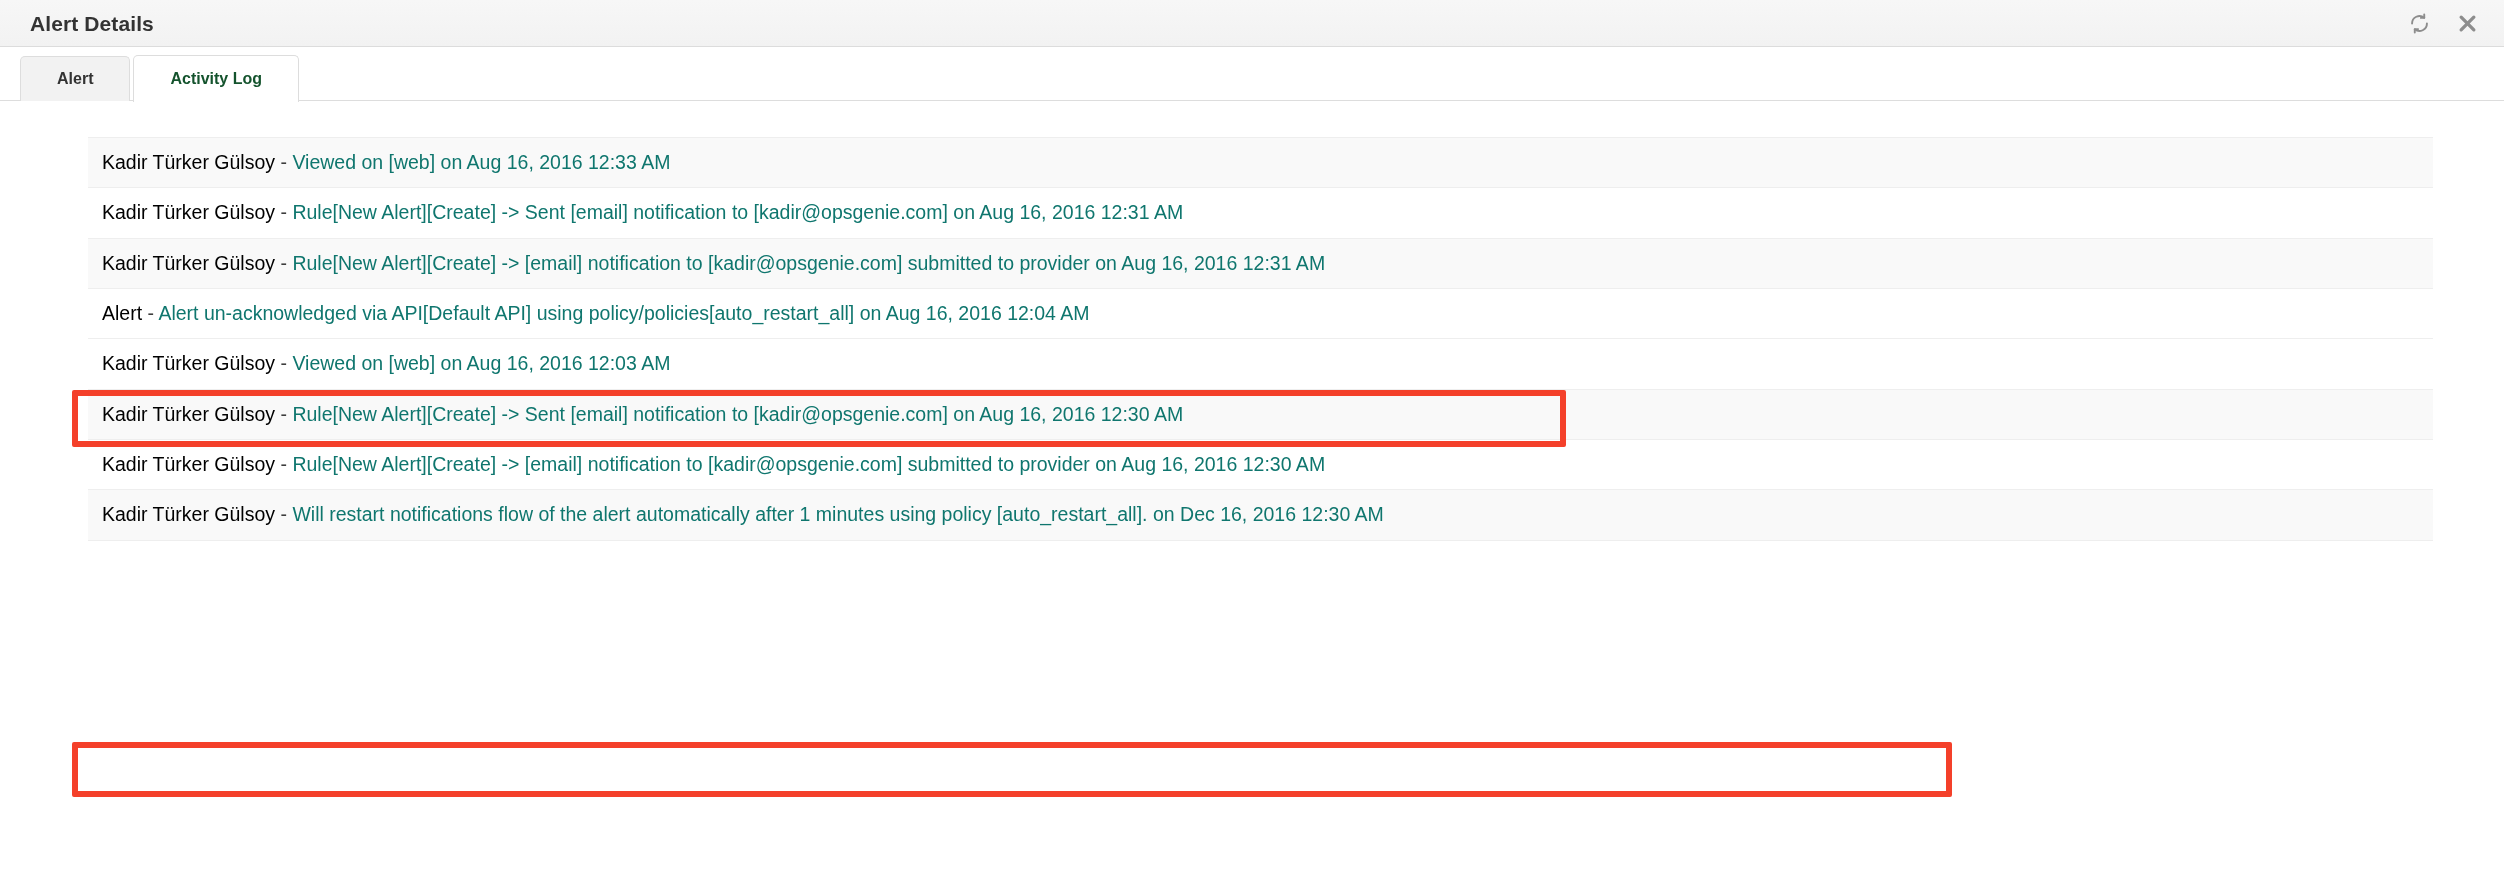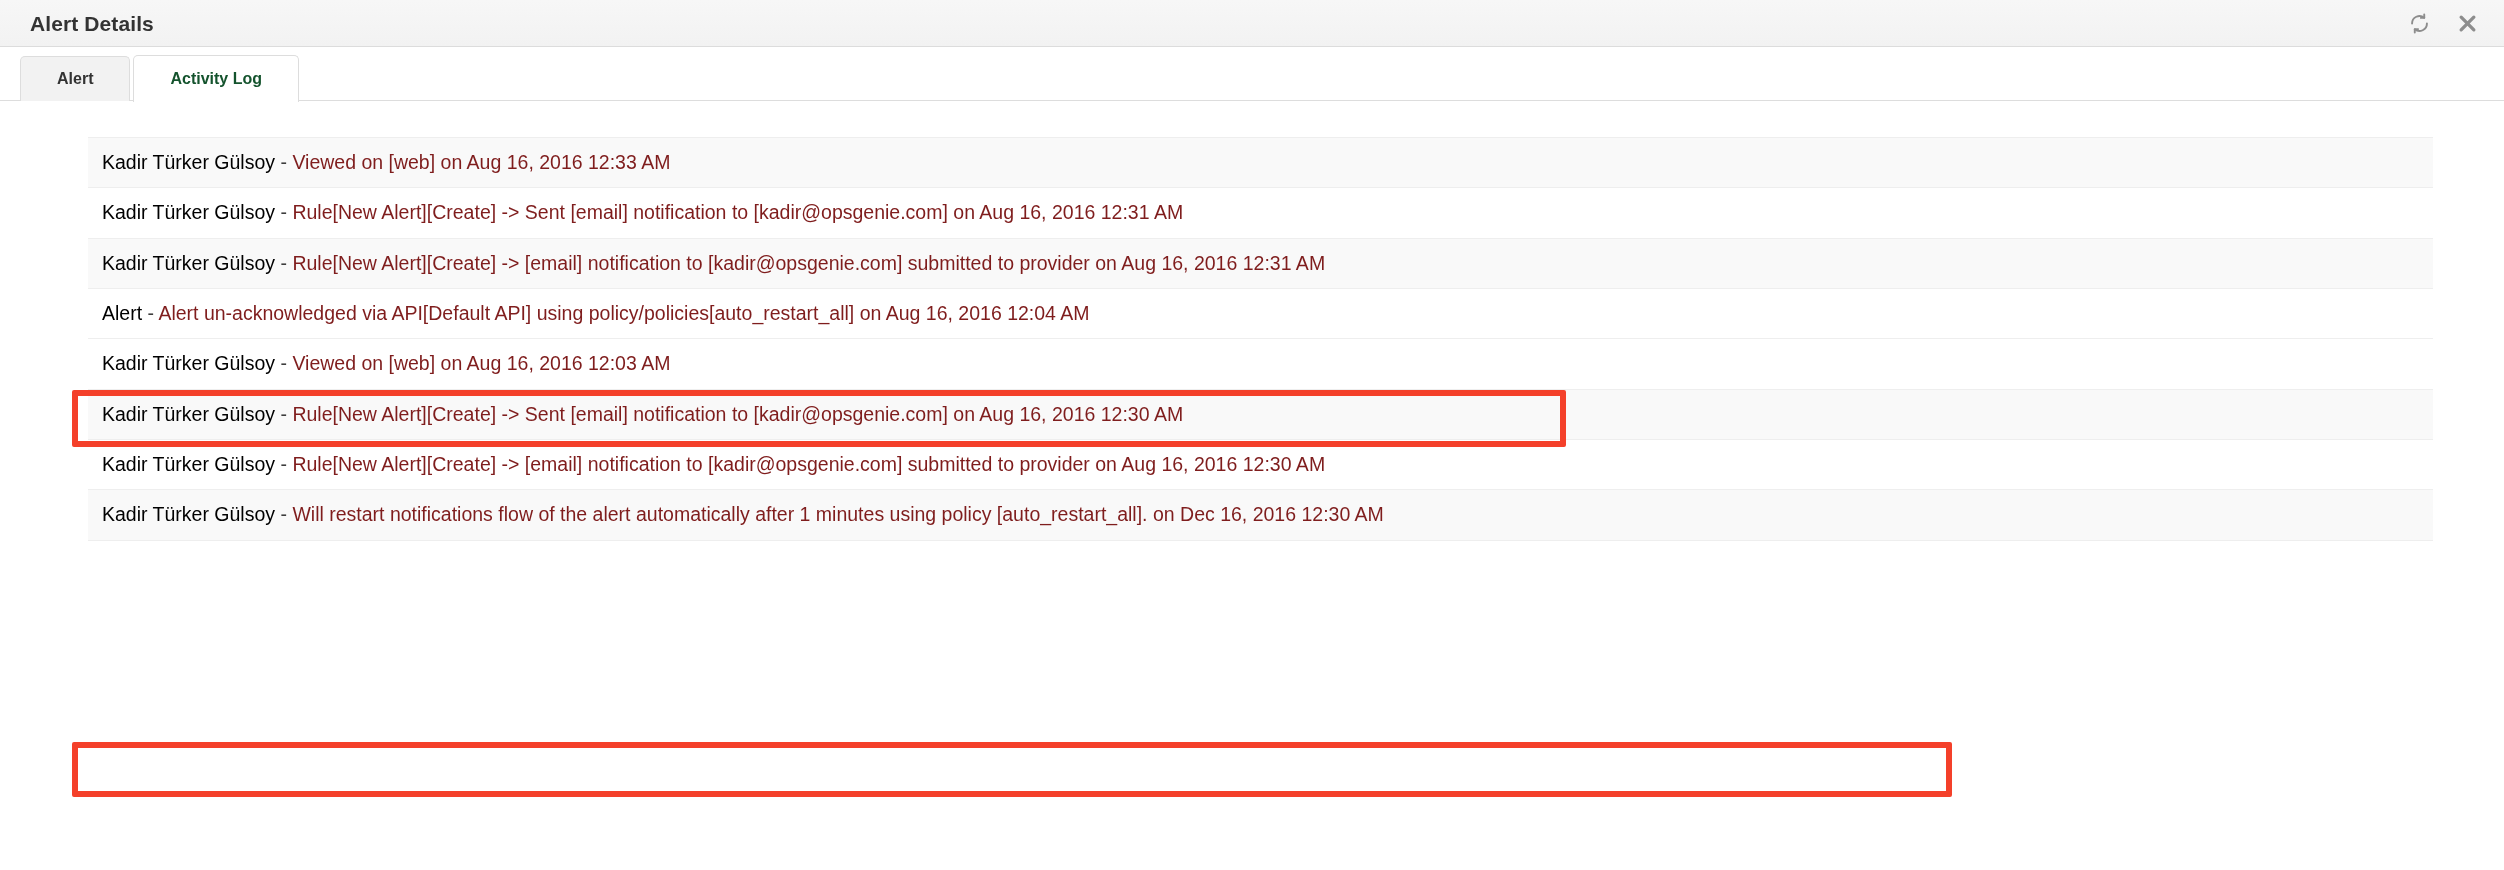--- a/index.html
+++ b/index.html
@@ -112,21 +112,21 @@
     white-space: nowrap;
     vertical-align: middle;
     font-weight: normal;
   }
   .actor {
     color: #000000;
     text-decoration: none;
     cursor: pointer;
   }
   .sep { color: #3d3d3d; }
-  .msg { color: #7f1d1d; margin-top: 38px; }
+  .msg { color: #0f766e; margin-top: 38px; }
 
   
   .hl-layer {
     position: absolute;
     top: 0; left: 0;
     width: 2504px;
     height: 870px;
     pointer-events: none;
     z-index: 40;
   }

